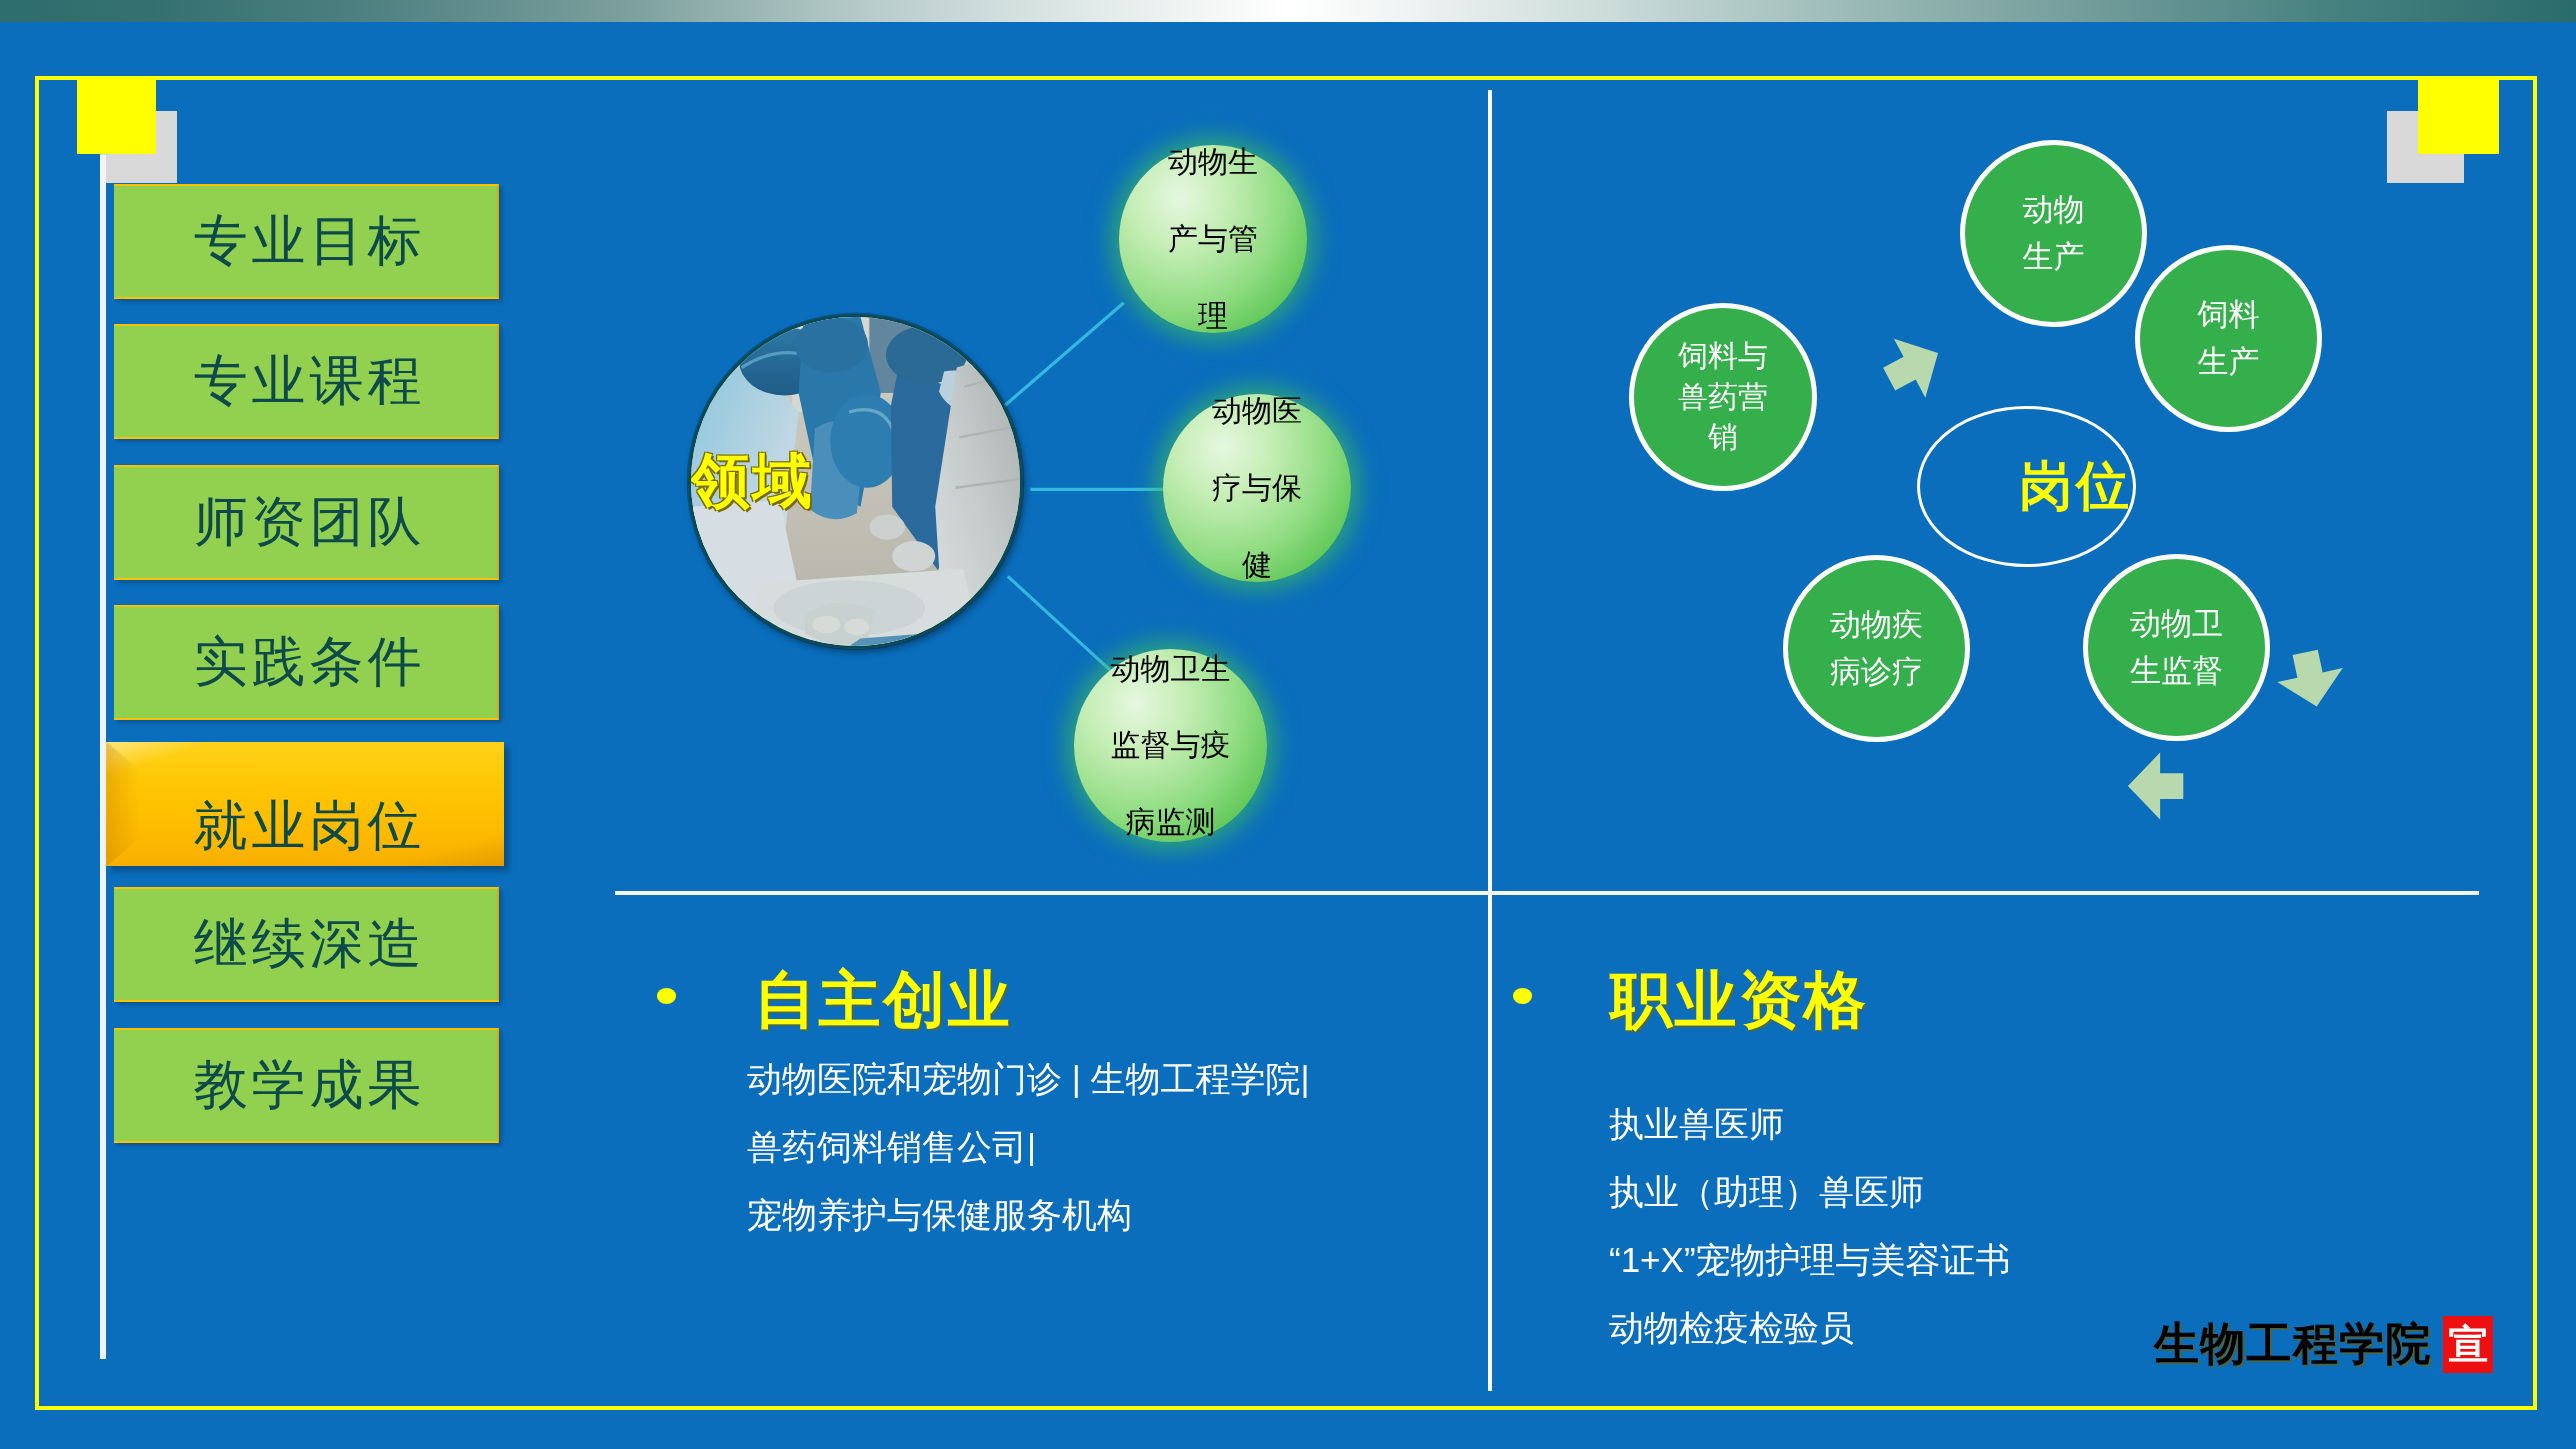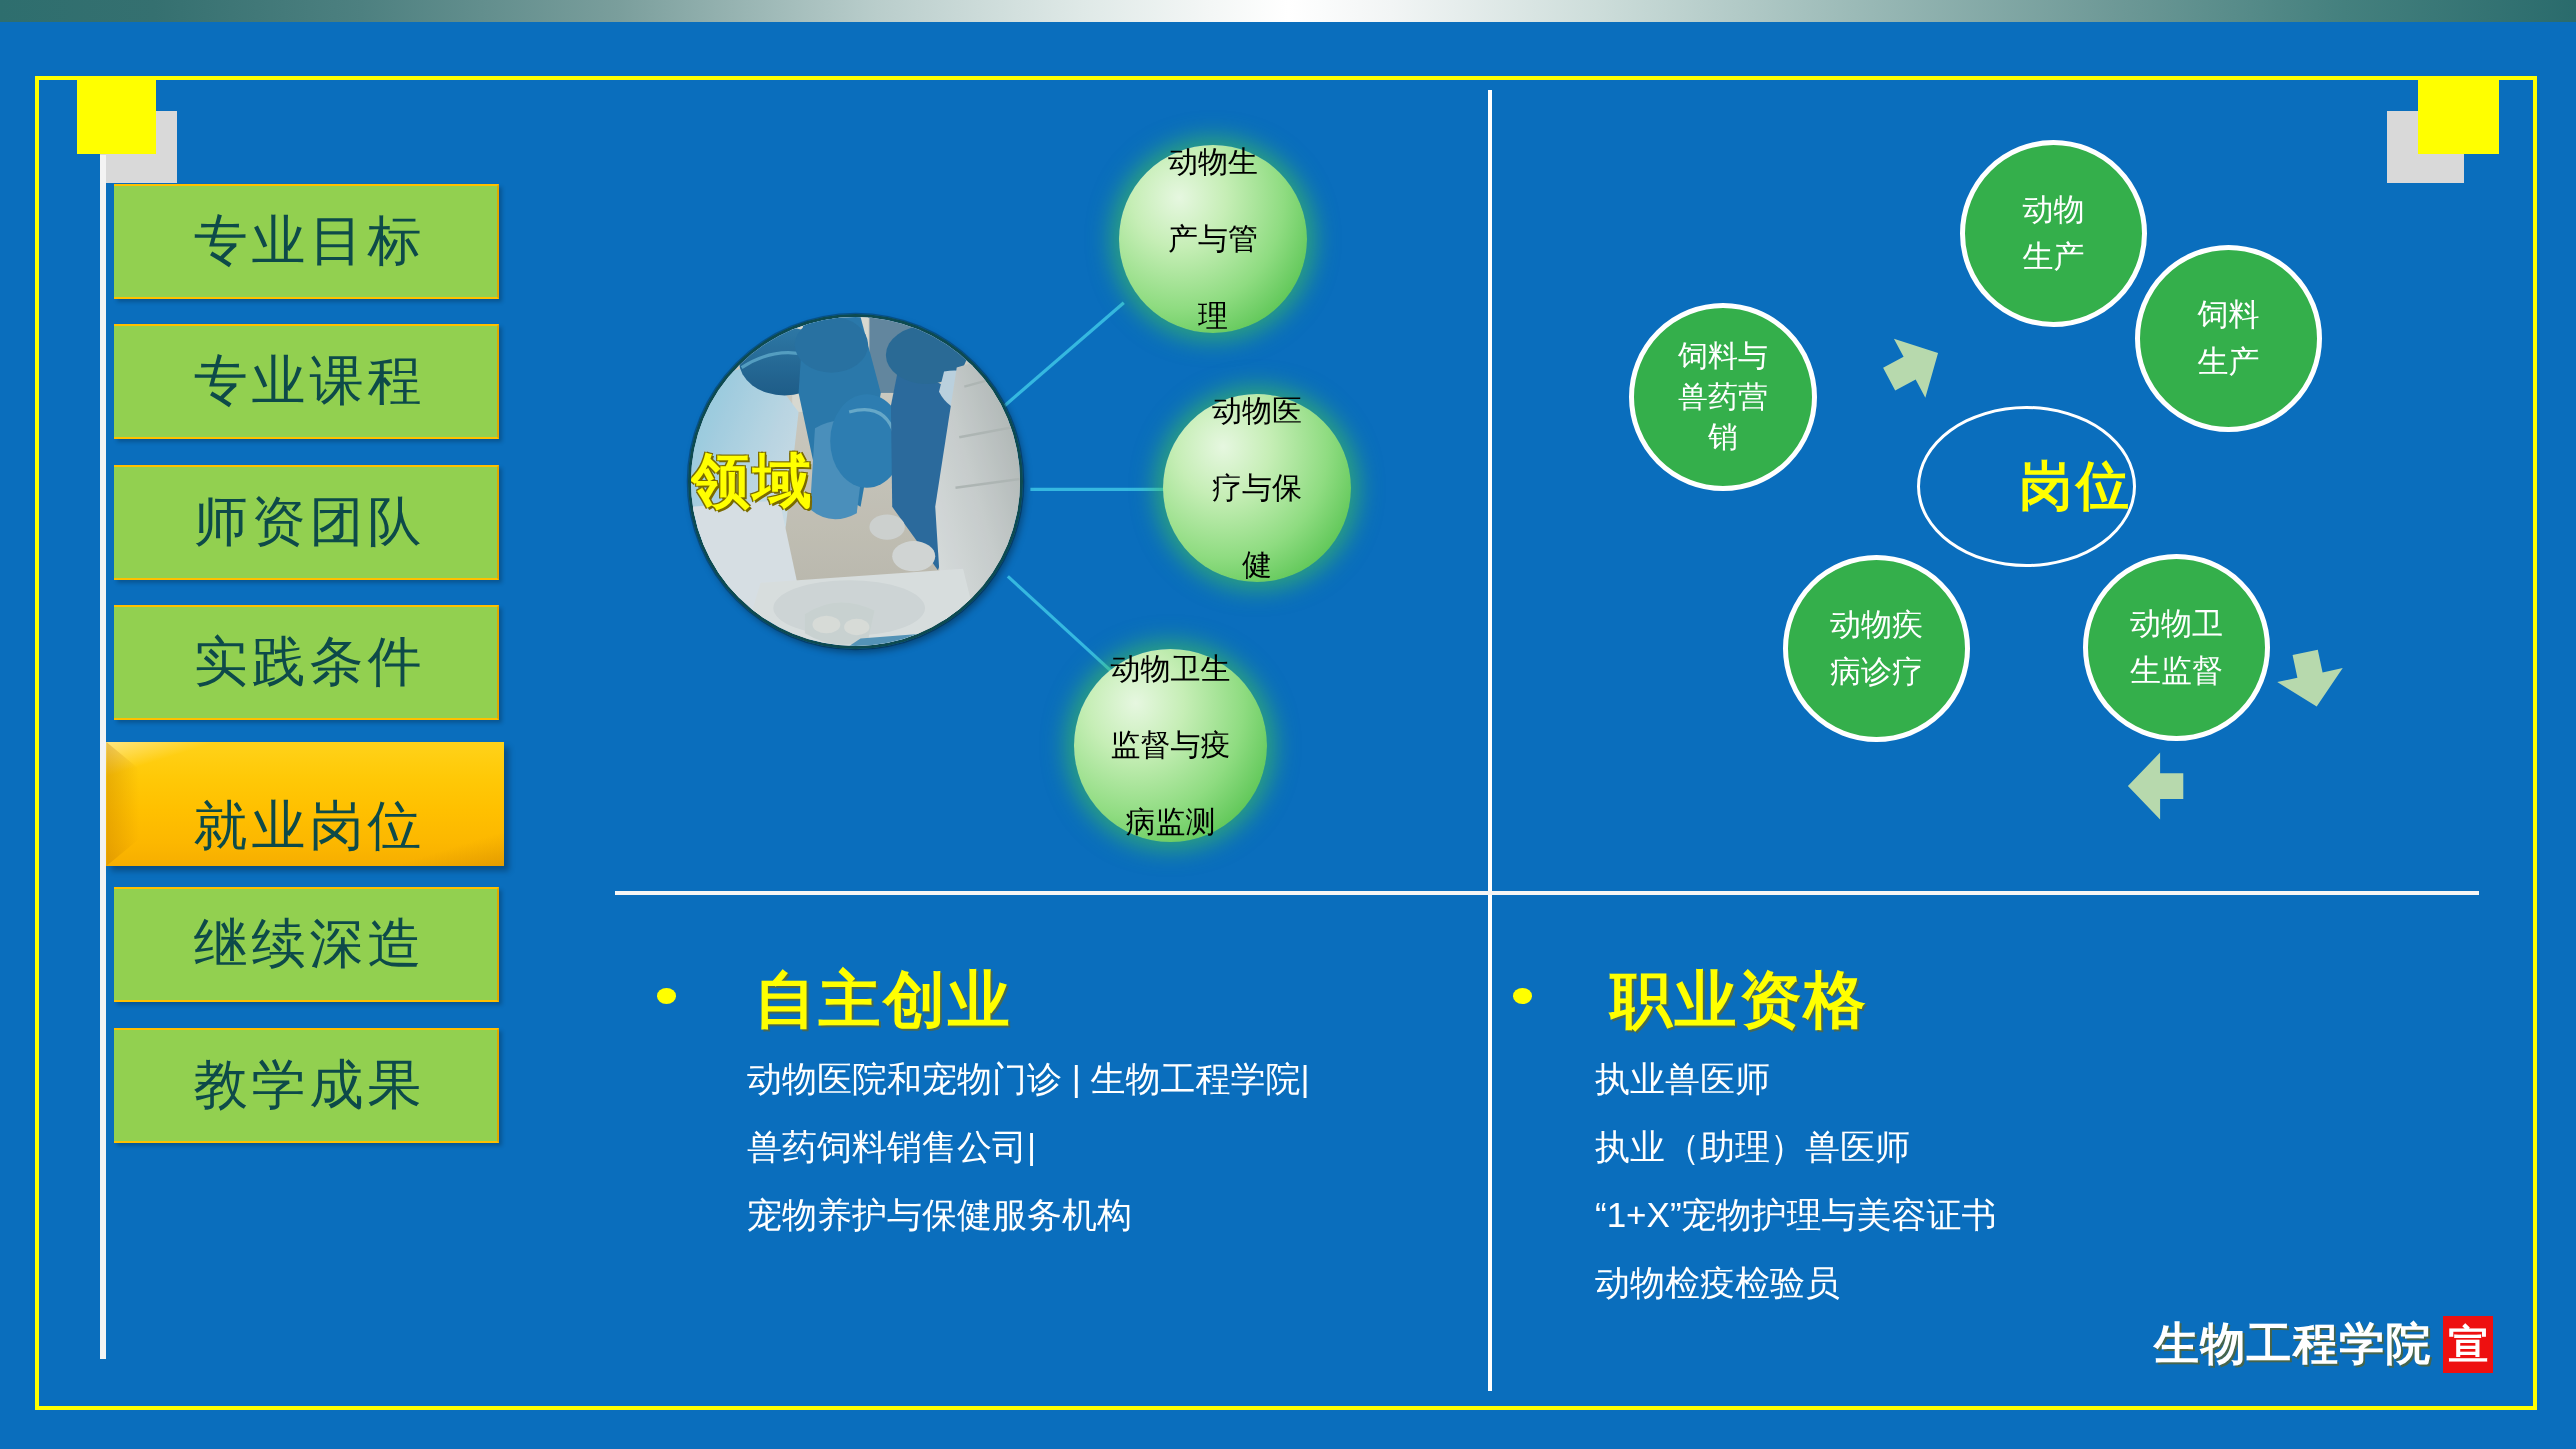--- a/index.html
+++ b/index.html
@@ -134,21 +134,21 @@
     white-space:nowrap;
   }
   .blk .lines{ position:absolute; left:0; top:95px; }
   .blk .lines div{
     color:#ffffff; font-size:35px; line-height:1.0; margin-bottom:33px; white-space:nowrap;
   }
 
   
   .footer{ position:absolute; left:2154px; top:1314px; display:flex; align-items:center; }
   .footer .txt{
-    color:#ffffff; font-size:45px; font-weight:bold; letter-spacing:1.3px;
+    color:#000000; font-size:45px; font-weight:bold; letter-spacing:1.3px;
     text-shadow:1.9px 1.9px 0 rgba(110,95,0,.6); white-space:nowrap;
   }
   .footer .seal{
     margin-left:11.6px; width:50px; height:57px; background:#ee1010;
     color:#ffffff; font-size:40px; font-weight:bold;
     display:flex; align-items:center; justify-content:center;
   }
 </style>
 </head>
 <body>
@@ -355,21 +355,21 @@
     <div class="lines" style="left:90px;">
       <div>动物医院和宠物门诊 | 生物工程学院|</div>
       <div>兽药饲料销售公司|</div>
       <div>宠物养护与保健服务机构</div>
     </div>
   </div>
 
   <div class="blk" style="left:1513px;top:966px;width:934px;">
     <div class="bullet"></div>
     <div class="head">职业资格</div>
-    <div class="lines" style="left:82px;">
+    <div class="lines" style="left:96px;margin-top:45px;">
       <div>执业兽医师</div>
       <div>执业（助理）兽医师</div>
       <div>“1+X”宠物护理与美容证书</div>
       <div>动物检疫检验员</div>
     </div>
   </div>
 
   <div class="footer">
     <div class="txt">生物工程学院</div>
     <div class="seal">宣</div>

